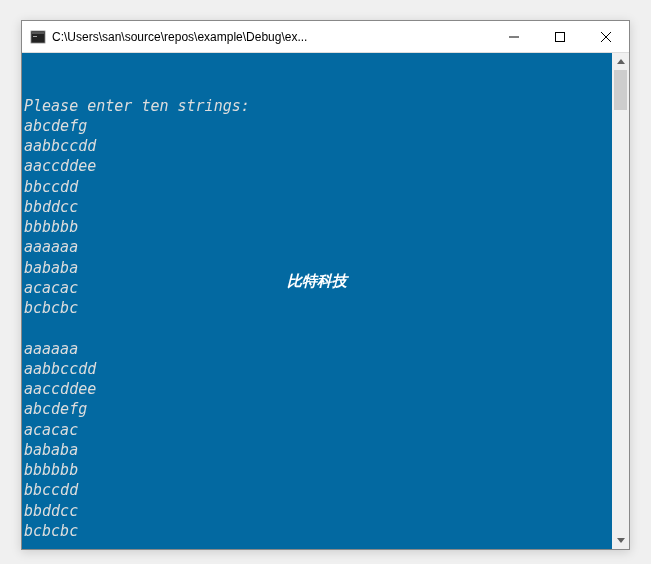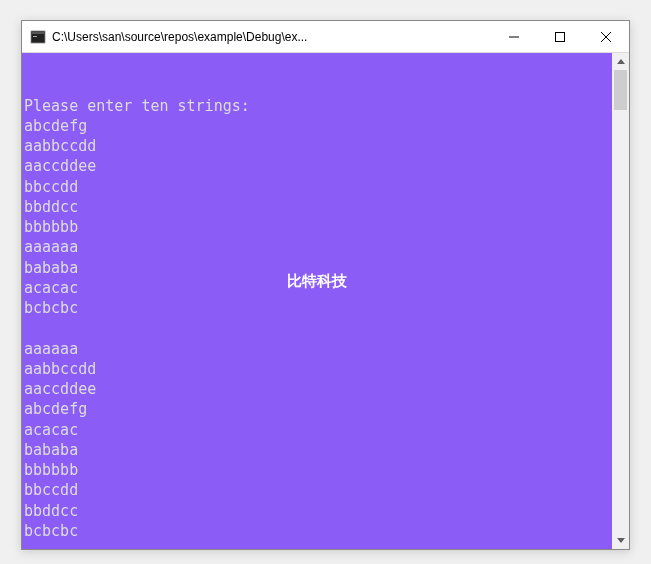--- a/index.html
+++ b/index.html
@@ -61,23 +61,24 @@
       font-size: 14px;
       color: #000;
       cursor: pointer;
       background: transparent;
       border: none;
       font-family: inherit;
     }
     .console-area {
       flex: 1;
       display: flex;
-      background: #8b5cf6;
+      background: #0369a1;
       position: relative;
       overflow: hidden;
+      font-style: italic;
     }
     .console-content {
       flex: 1;
       color: #ddd;
       font-family: "NSimSun", "SimSun", "Consolas", monospace;
       font-size: 15px;
       line-height: 1.35;
       padding: 2px 0 2px 2px;
       white-space: pre;
       overflow: hidden;

